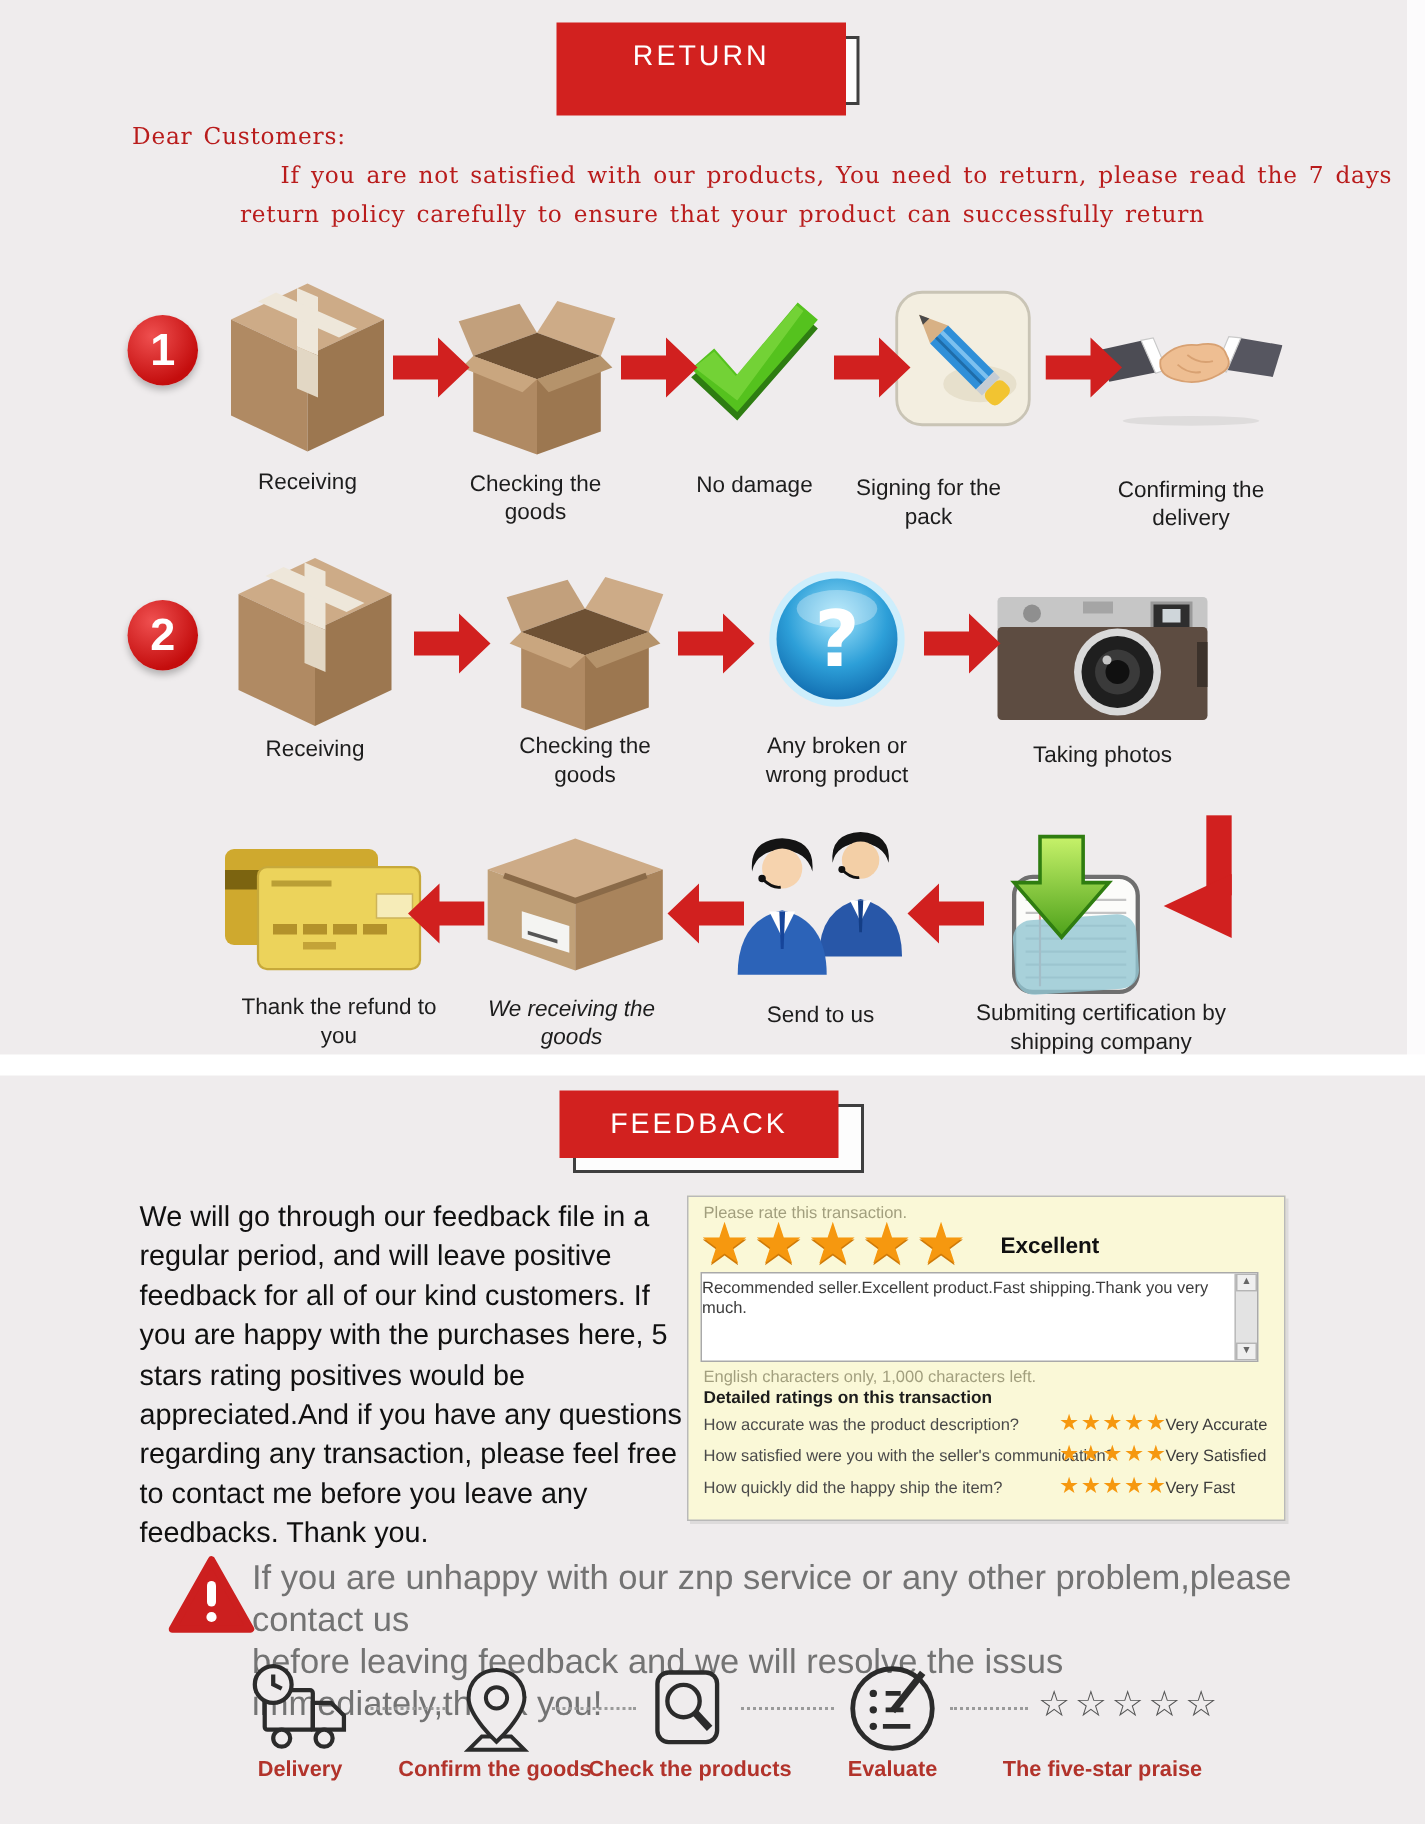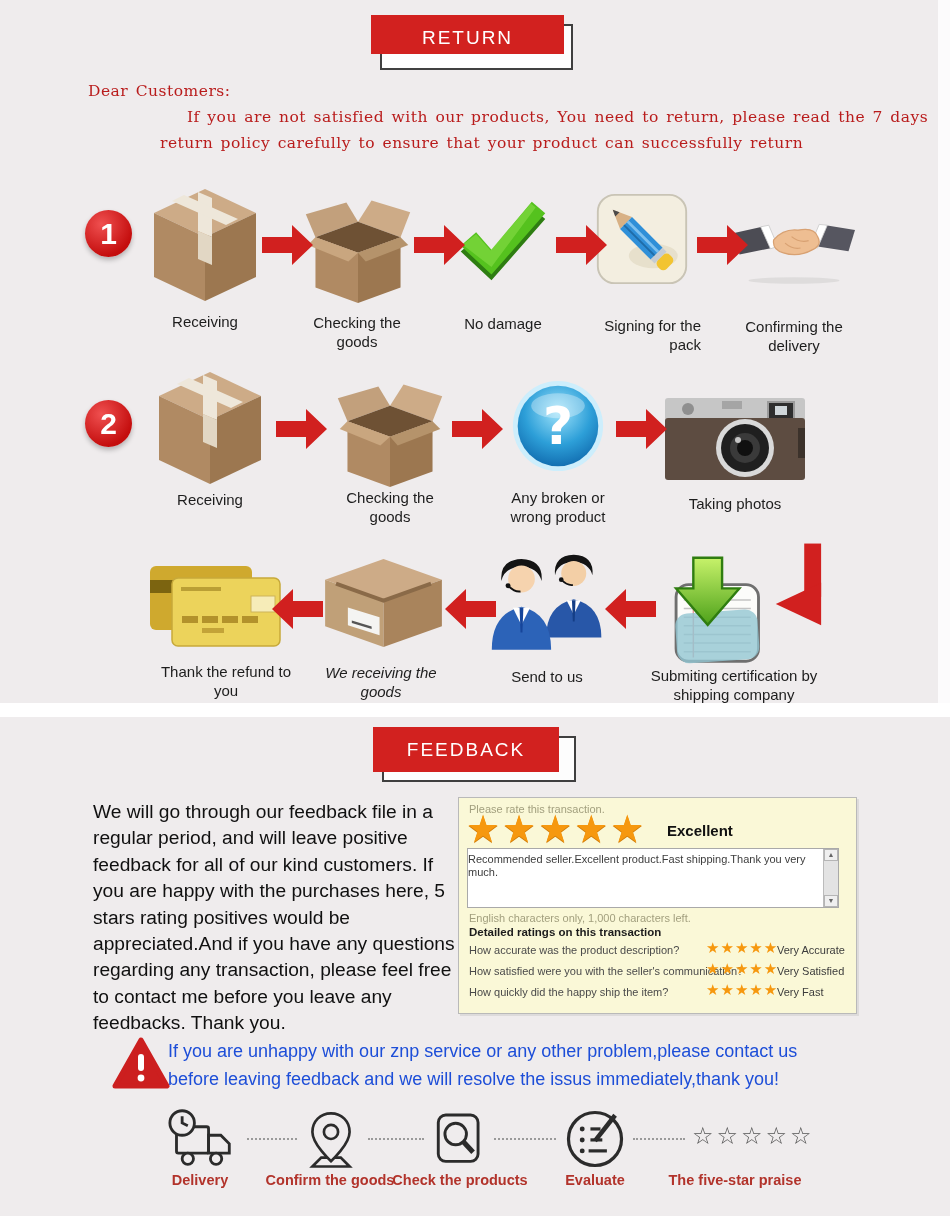--- a/index.html
+++ b/index.html
@@ -21,33 +21,33 @@
   .form{position:absolute;background:#faf8d7;border:1px solid #b9b9b9;box-shadow:2px 2px 0 #dddbdb;}
   .form .muted{color:#a29f7e;font-size:11px;}
   .bigstars{font-size:38px;letter-spacing:2px;color:#f6980f;text-shadow:0 1px 0 #cf7a08;}
   .smallstars{font-size:15px;letter-spacing:1px;color:#f6980f;}
   .q{font-size:11px;color:#4a4a4a;}
   .val{font-size:11px;color:#3c3c3c;}
   .comment-box{position:absolute;background:#fff;border:1px solid #a9a9a9;font-size:11px;color:#3c3c3c;}
   .sb{position:absolute;top:0;right:0;width:14px;height:100%;background:#e3e3e3;border-left:1px solid #bbb;}
   .sb .ar{position:absolute;left:0;width:100%;height:12px;background:#efefef;border:1px solid #b5b5b5;
           box-sizing:border-box;font-size:7px;line-height:10px;text-align:center;color:#666;}
-  .warn-text{position:absolute;font-size:18px;line-height:28px;color:#1d4ed8;}
+  .warn-text{position:absolute;font-size:23px;line-height:28px;color:#737373;}
   .f-label{position:absolute;font-size:14.5px;font-weight:bold;color:#b2332b;text-align:center;}
   .dots{position:absolute;border-top:2px dotted #9a9a9a;height:0;}
   .outline-stars{position:absolute;font-size:24px;letter-spacing:3px;color:#555;}
 </style>
 </head>
 <body>
 
 <div class="page">
   <div class="right-strip"></div>
 
   <div class="banner-shadow" style="left:380px;top:24px;width:189px;height:42px;"></div>
-  <div class="banner-red" style="left:371px;top:15px;width:193px;height:39px;line-height:45px;">RETURN</div>
+  <div class="banner-red" style="left:371px;top:15px;width:193px;height:62px;line-height:45px;">RETURN</div>
 
   <div class="abs hand" style="left:88px;top:82px;font-size:15.5px;">Dear Customers:</div>
   <div class="abs hand" style="left:160px;top:108px;font-size:15.5px;margin-left:27px;">If you are not satisfied with our products, You need to return, please read the 7 days</div>
   <div class="abs hand" style="left:160px;top:134px;font-size:15.5px;">return policy carefully to ensure that your product can successfully return</div>
 
   <div class="badge" style="left:85px;top:210px;">1</div>
 
   <svg class="abs" style="left:150px;top:185px;" width="110" height="120" viewBox="0 0 110 120">
     <polygon points="55,4 106,28 55,52 4,28" fill="#cdab87"></polygon>
     <polygon points="4,28 55,52 55,116 4,92" fill="#b08a63"></polygon>
@@ -102,21 +102,21 @@
   <svg class="abs" style="left:556px;top:224px;" width="52" height="42" viewBox="0 0 52 42">
       <polygon points="0,13 30,13 30,1 51,21 30,41 30,29 0,29" fill="#d1201f"></polygon>
     </svg>
   <svg class="abs" style="left:697px;top:224px;" width="52" height="42" viewBox="0 0 52 42">
       <polygon points="0,13 30,13 30,1 51,21 30,41 30,29 0,29" fill="#d1201f"></polygon>
     </svg>
 
   <div class="step-label" style="left:145px;top:312px;width:120px;">Receiving</div>
   <div class="step-label" style="left:297px;top:313px;width:120px;">Checking the goods</div>
   <div class="step-label" style="left:443px;top:314px;width:120px;">No damage</div>
-  <div class="step-label" style="left:581px;top:316px;width:120px;text-align:right;">Signing for the pack</div>
+  <div class="step-label" style="left:559px;top:316px;width:120px;">Signing for the pack</div>
   <div class="step-label" style="left:733px;top:317px;width:122px;">Confirming the delivery</div>
 
   <div class="badge" style="left:85px;top:400px;">2</div>
 
   <svg class="abs" style="left:155px;top:368px;" width="110" height="120" viewBox="0 0 110 120">
     <polygon points="55,4 106,28 55,52 4,28" fill="#cdab87"></polygon>
     <polygon points="4,28 55,52 55,116 4,92" fill="#b08a63"></polygon>
     <polygon points="55,52 106,28 106,92 55,116" fill="#9c7750"></polygon>
     <polygon points="48,7 62,13 62,52 48,46" fill="#eee7da"></polygon>
     <polygon points="22,16 34,10 88,34 76,40" fill="#eee7da"></polygon>

